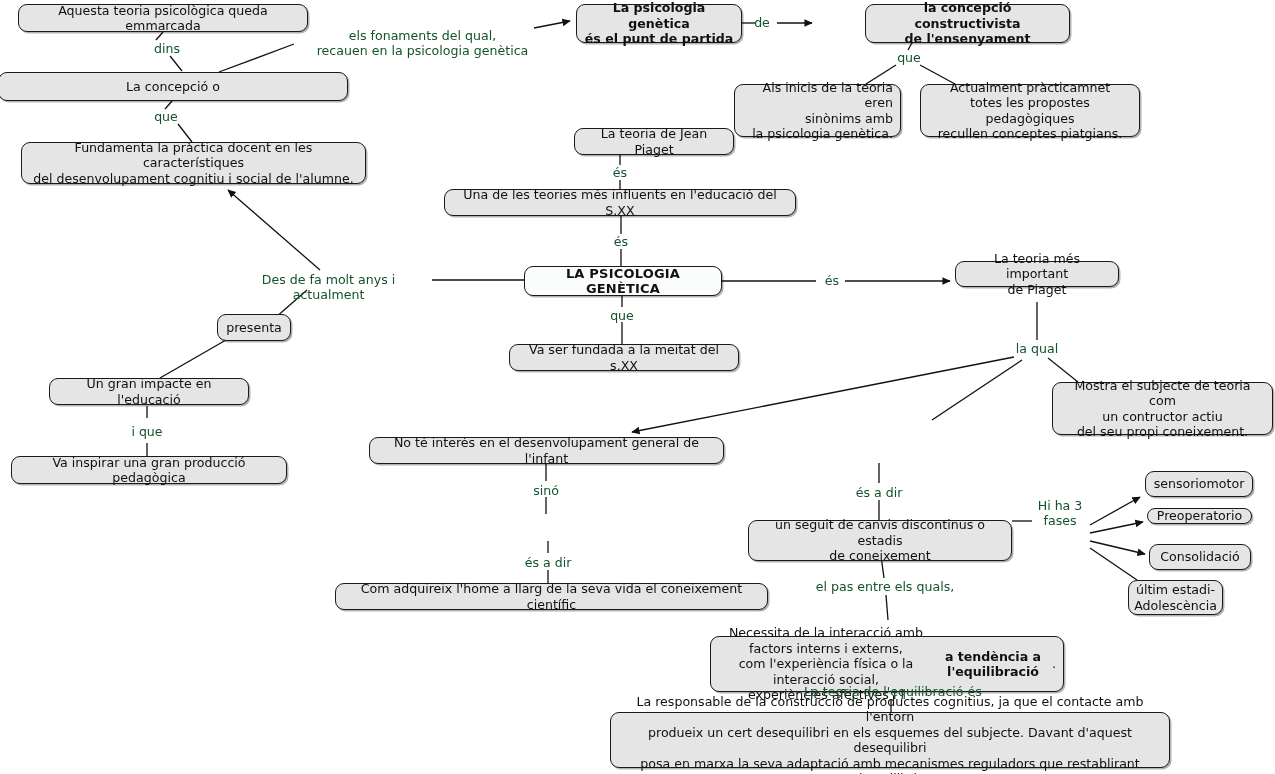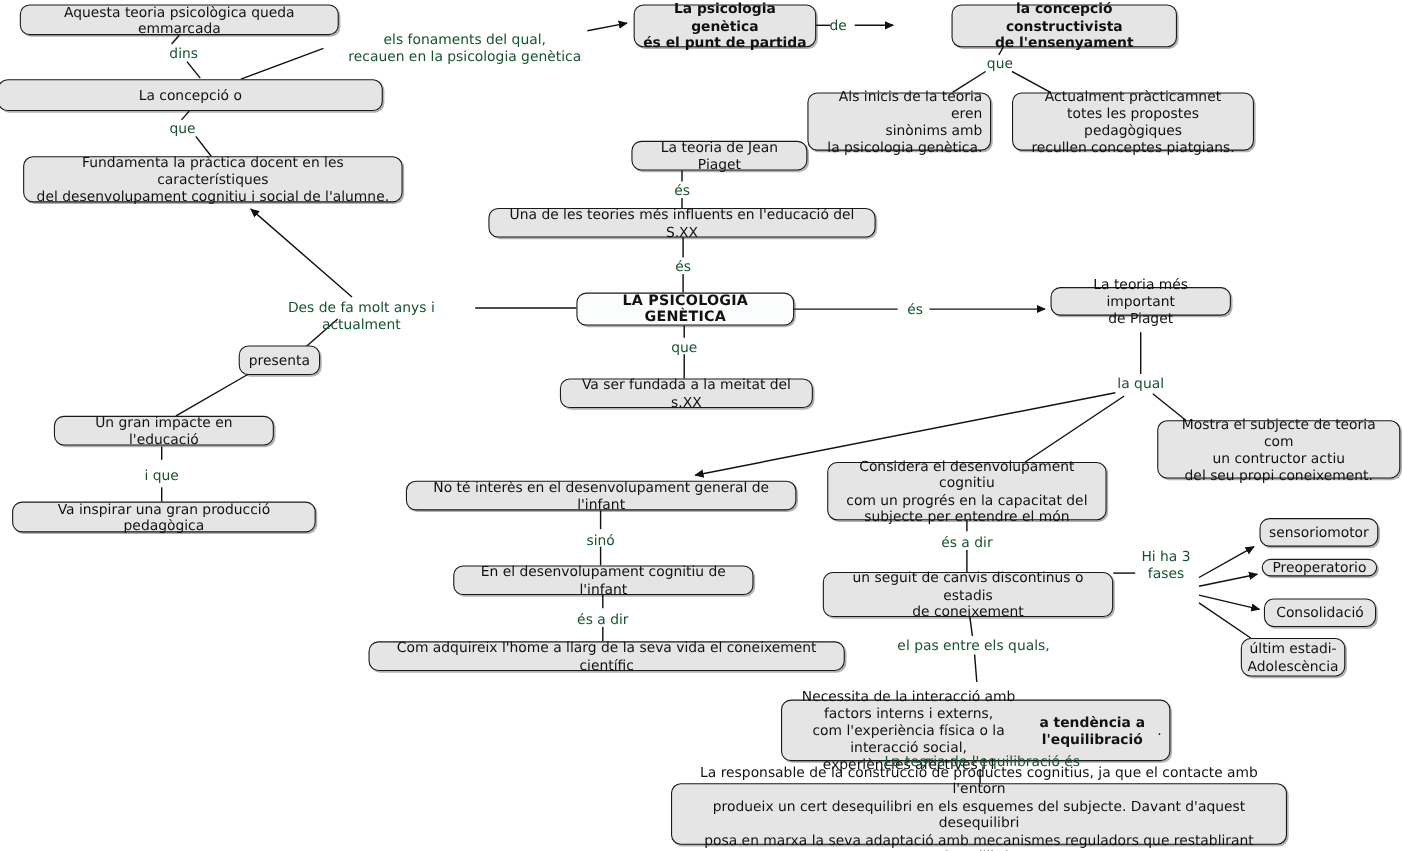--- a/index.html
+++ b/index.html
@@ -176,27 +176,23 @@
 de Piaget</div>
 
   <div class="node" style="left:217px; top:314px; width:74px; height:27px;">presenta</div>
 
   <div class="node" style="left:49px; top:378px; width:200px; height:27px;">Un gran impacte en l'educació</div>
 
   <div class="node" style="left:11px; top:456px; width:276px; height:28px;">Va inspirar una gran producció pedagògica</div>
 
   <div class="node" style="left:369px; top:437px; width:355px; height:27px;">No té interès en el desenvolupament general de l'infant</div>
 
-  <div class="node" style="left:412px; top:514px; width:273px; height:27px;">En el desenvolupament cognitiu de l'infant</div>
 
   <div class="node" style="left:335px; top:583px; width:433px; height:27px;">Com adquireix l'home a llarg de la seva vida el coneixement científic</div>
 
-  <div class="node" style="left:752px; top:420px; width:254px; height:53px;">Considera el desenvolupament cognitiu
-com un progrés en la capacitat del
-subjecte per entendre el món</div>
 
   <div class="node" style="left:1052px; top:382px; width:221px; height:53px;">Mostra el subjecte de teoria com
 un contructor actiu
 del seu propi coneixement.</div>
 
   <div class="node" style="left:748px; top:520px; width:264px; height:41px;">un seguit de canvis discontinus o estadis
 de coneixement</div>
 
   <div class="node" style="left:1145px; top:471px; width:108px; height:26px;">sensoriomotor</div>
 

